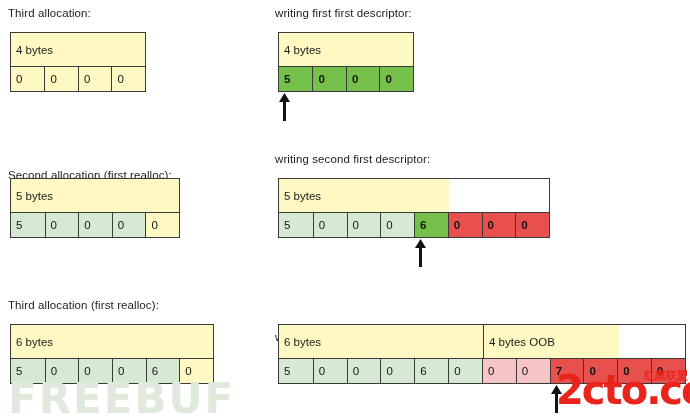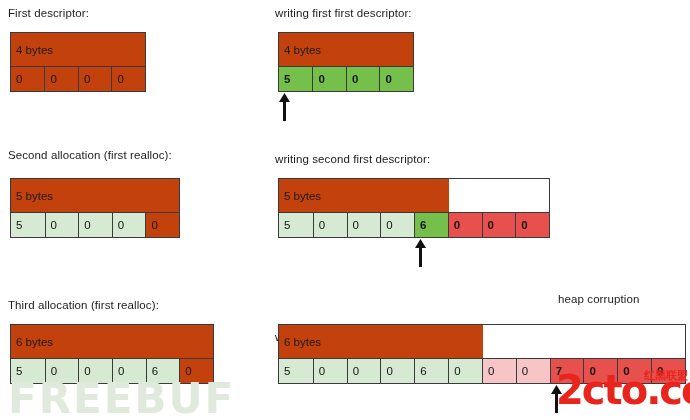--- a/index.html
+++ b/index.html
@@ -65,21 +65,21 @@
     padding-left: 5px;
     font-size: 11.5px;
     font-weight: 400;
     box-sizing: border-box;
     color: #141414;
     overflow: hidden;
   }
   .byte + .byte {
     border-left: 1.6px solid #3a3a3a;
   }
-  .c-white  { background: #c2410c; }
+  .c-white  { background: #fef9c3; }
   .c-green  { background: #74c04a; font-weight: bold; }
   .c-lgreen { background: #d6e9d2; }
   .c-red    { background: #e8504e; font-weight: bold; }
   .c-pink   { background: #f7c5c5; }
 
   .arrow {
     position: absolute;
     width: 13px;
     height: 28px;
   }
@@ -125,21 +125,21 @@
     font-weight: bold;
     color: #e8241c;
     letter-spacing: 0px;
     white-space: nowrap;
   }
 </style>
 </head>
 <body>
 
 <div id="diagram-root">
-    <div class="caption panel" style="left: 8px; top: 6px;">First descriptor:</div>
+    <div class="caption panel" style="left: 8px; top: 6px;">Third allocation:</div>
     <div class="table" style="left: 10px; top: 32px; width: 136px;">
       <div class="hdr-row">
         <div class="hdr-cell c-white" style="width: 136px;">4 bytes</div>
       </div>
       <div class="byte-row">
         <div class="byte c-white" style="width: 34px;">0</div>
         <div class="byte c-white" style="width: 34px;">0</div>
         <div class="byte c-white" style="width: 34px;">0</div>
         <div class="byte c-white" style="width: 34px;">0</div>
       </div>
@@ -154,21 +154,21 @@
         <div class="byte c-green" style="width: 34px;">0</div>
         <div class="byte c-green" style="width: 34px;">0</div>
         <div class="byte c-green" style="width: 34px;">0</div>
       </div>
     </div>
     <div class="arrow" style="left: 278px; top: 93px;">
       <svg width="13" height="28" viewBox="0 0 13 28">
         <path d="M6.5 0 L12 9 L8 9 L8 28 L5 28 L5 9 L1 9 Z" fill="#111"></path>
       </svg>
     </div>
-    <div class="caption panel" style="left: 8px; top: 148px; text-align: right;">Second allocation (first realloc):</div>
+    <div class="caption panel" style="left: 8px; top: 168px; text-align: right;">Second allocation (first realloc):</div>
     <div class="table" style="left: 10px; top: 178px; width: 170px;">
       <div class="hdr-row">
         <div class="hdr-cell c-white" style="width: 170px;">5 bytes</div>
       </div>
       <div class="byte-row">
         <div class="byte c-lgreen" style="width: 34px;">5</div>
         <div class="byte c-lgreen" style="width: 34px;">0</div>
         <div class="byte c-lgreen" style="width: 34px;">0</div>
         <div class="byte c-lgreen" style="width: 34px;">0</div>
         <div class="byte c-white" style="width: 34px;">0</div>
@@ -206,20 +206,21 @@
         <div class="byte c-lgreen" style="width: 34px;">0</div>
         <div class="byte c-lgreen" style="width: 34px;">0</div>
         <div class="byte c-lgreen" style="width: 34px;">6</div>
         <div class="byte c-white" style="width: 34px;">0</div>
       </div>
     </div>
     <div class="caption panel" style="left: 275px; top: 330px;">writing third file descriptor:</div>
     <div class="table" style="left: 278px; top: 324px; width: 408px;">
       <div class="hdr-row">
         <div class="hdr-cell c-white" style="width: 204px;">6 bytes</div>
+        <div class="hdr-cell c-white" style="width: 136px;">4 bytes OOB</div>
       </div>
       <div class="byte-row">
         <div class="byte c-lgreen" style="width: 34px;">5</div>
         <div class="byte c-lgreen" style="width: 34px;">0</div>
         <div class="byte c-lgreen" style="width: 34px;">0</div>
         <div class="byte c-lgreen" style="width: 34px;">0</div>
         <div class="byte c-lgreen" style="width: 34px;">6</div>
         <div class="byte c-lgreen" style="width: 34px;">0</div>
         <div class="byte c-pink" style="width: 34px;">0</div>
         <div class="byte c-pink" style="width: 34px;">0</div>
@@ -227,20 +228,20 @@
         <div class="byte c-red" style="width: 34px;">0</div>
         <div class="byte c-red" style="width: 34px;">0</div>
         <div class="byte c-red" style="width: 34px;">0</div>
       </div>
     </div>
     <div class="arrow" style="left: 550px; top: 385px;">
       <svg width="13" height="28" viewBox="0 0 13 28">
         <path d="M6.5 0 L12 9 L8 9 L8 28 L5 28 L5 9 L1 9 Z" fill="#111"></path>
       </svg>
     </div>
-    <div class="caption panel" style="left: 558px; top: 292px;"><div>heap corruption</div></div>
+    <div class="caption panel" style="left: 558px; top: 292px;"></div>
   </div>
 
 <div class="wm-freebuf">FREEBUF</div>
 <div class="wm-2cto">
   <div class="wm-2cto-cn">红黑联盟</div>
   <div class="wm-2cto-text">2cto.com</div>
 </div>
 
 </body></html>

